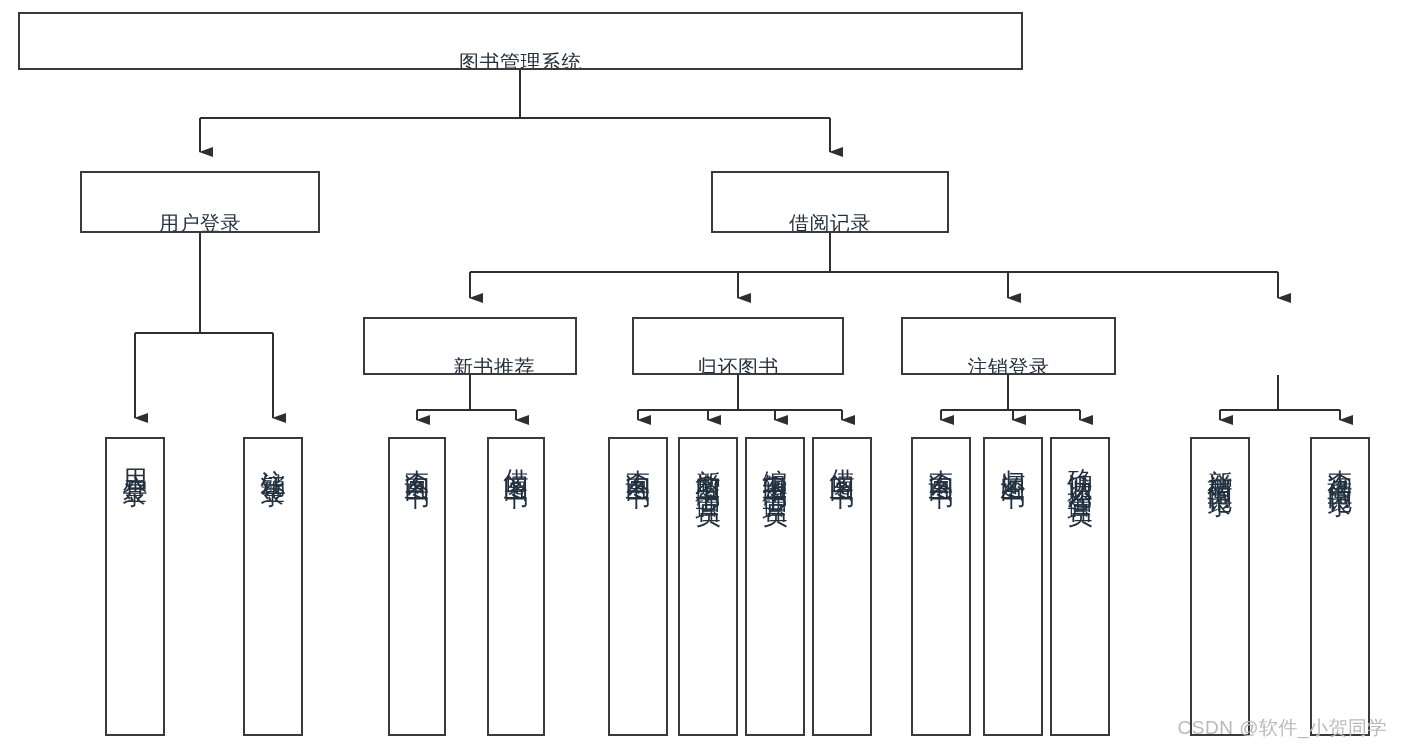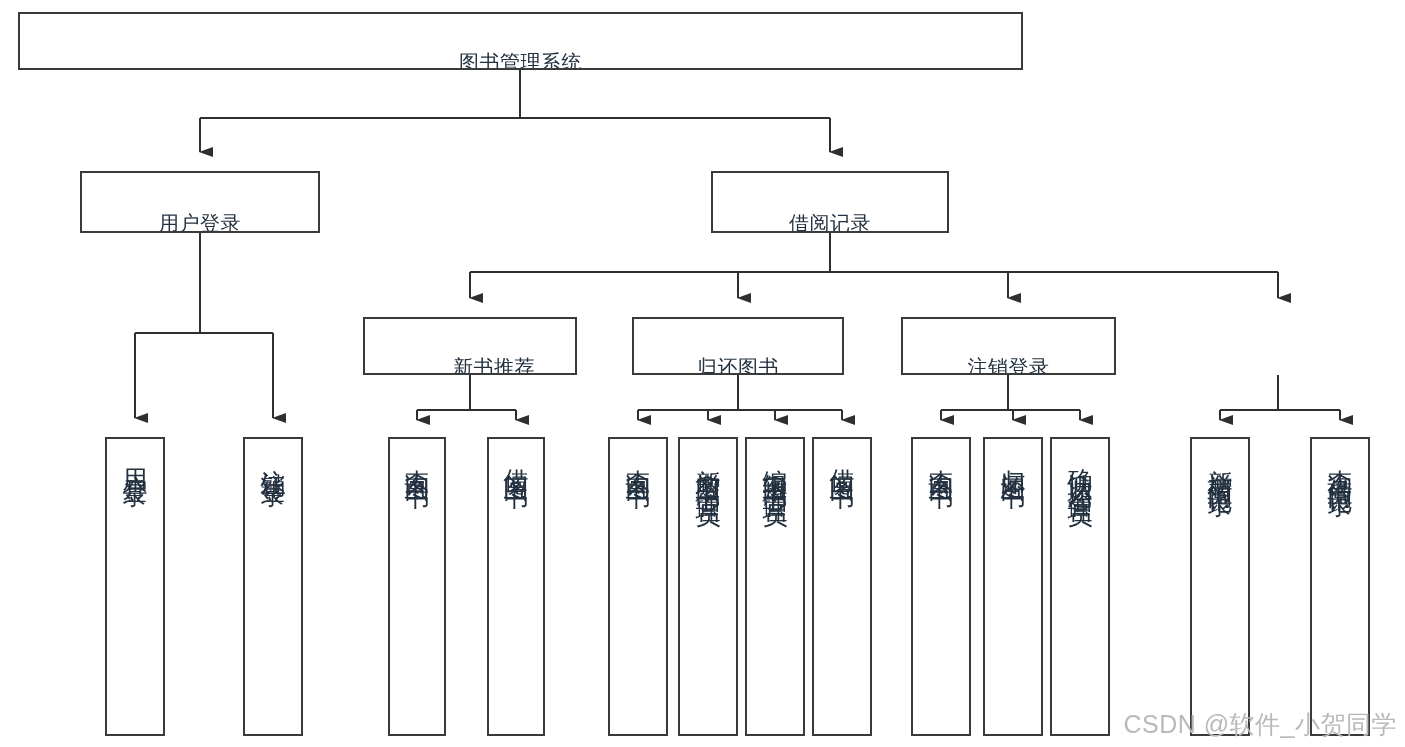--- a/index.html
+++ b/index.html
@@ -51,23 +51,23 @@
   }
   .node.vertical .node-label {
     writing-mode: vertical-rl;
     text-orientation: upright;
     font-size: 25px;
     letter-spacing: 5px;
     line-height: 1;
   }
   .watermark {
     position: absolute;
-    right: 8px;
+    right: 18px;
     bottom: 6px;
-    font-size: 25px;
+    font-size: 19px;
     color: #b9b9b9;
     letter-spacing: 0.5px;
     white-space: nowrap;
     user-select: none;
   }
 </style>
 </head>
 <body>
 
 <div id="canvas" style="background: rgb(255, 255, 255);">

